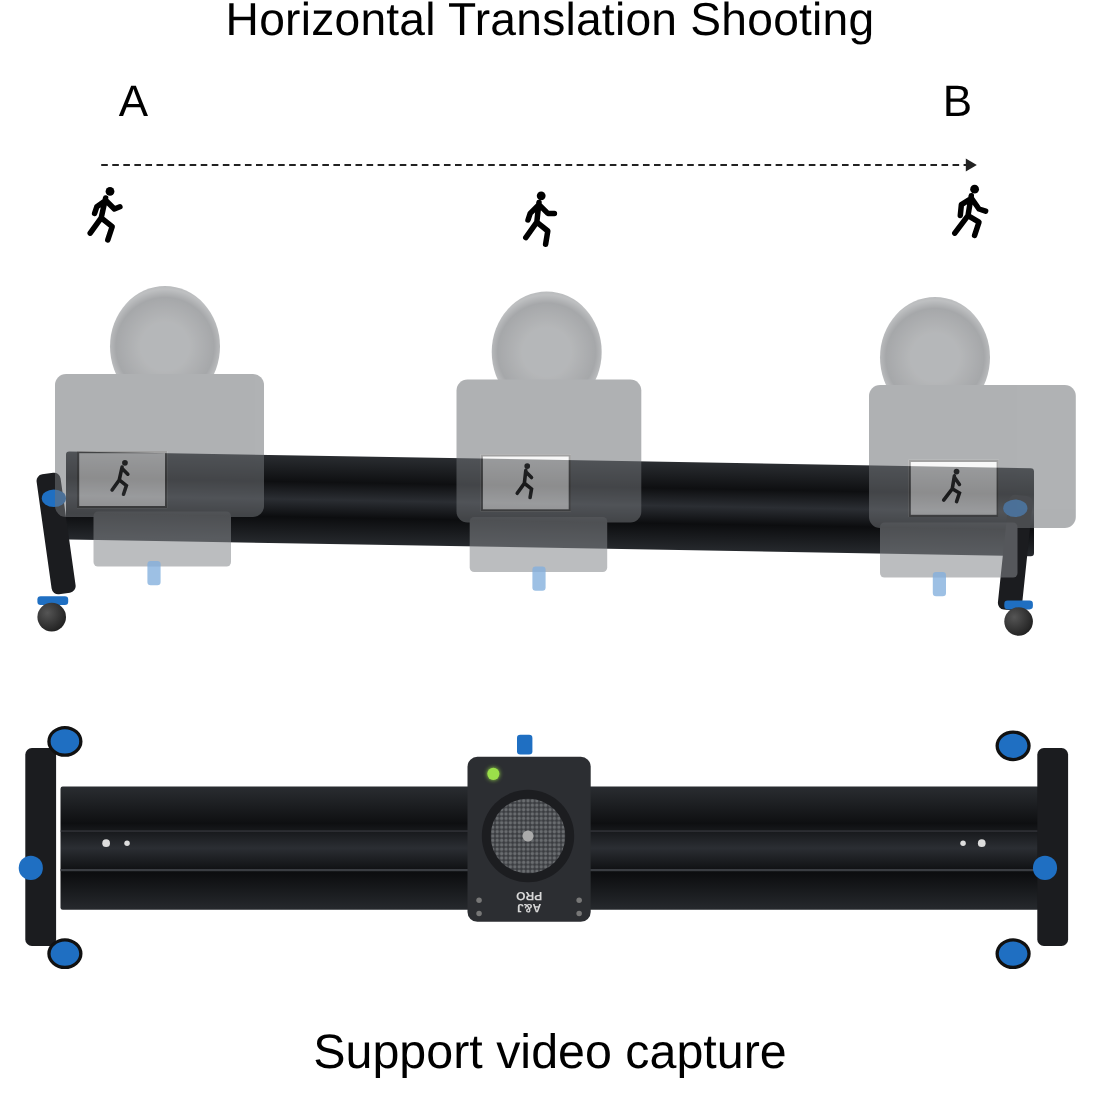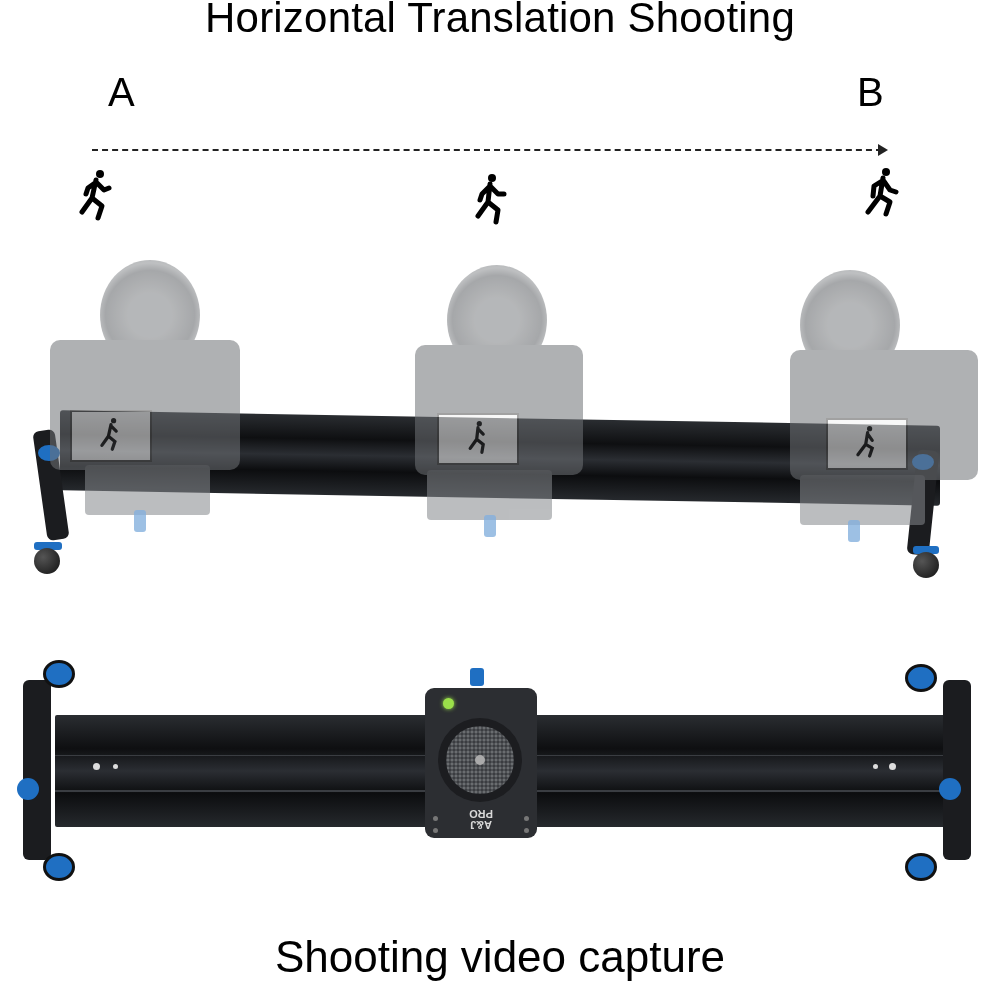--- a/index.html
+++ b/index.html
@@ -130,13 +130,13 @@
       <div class="abs" style="left:37px;top:37px;width:10px;height:10px;border-radius:50%;background:#aaa;"></div>
     </div>
     <div class="abs" style="left:34px;top:120px;width:44px;text-align:center;font-size:11px;font-weight:bold;color:#d8d8d8;line-height:11px;transform:rotate(180deg);">A&amp;J PRO</div>
     <div class="abs" style="left:8px;top:128px;width:5px;height:5px;border-radius:50%;background:#777;"></div>
     <div class="abs" style="left:99px;top:128px;width:5px;height:5px;border-radius:50%;background:#777;"></div>
     <div class="abs" style="left:8px;top:140px;width:5px;height:5px;border-radius:50%;background:#777;"></div>
     <div class="abs" style="left:99px;top:140px;width:5px;height:5px;border-radius:50%;background:#777;"></div>
   </div>
 </div>
 
-<div class="abs caption">Shooting video capture</div>
+<div class="abs caption">Support video capture</div>
 
 </body></html>

